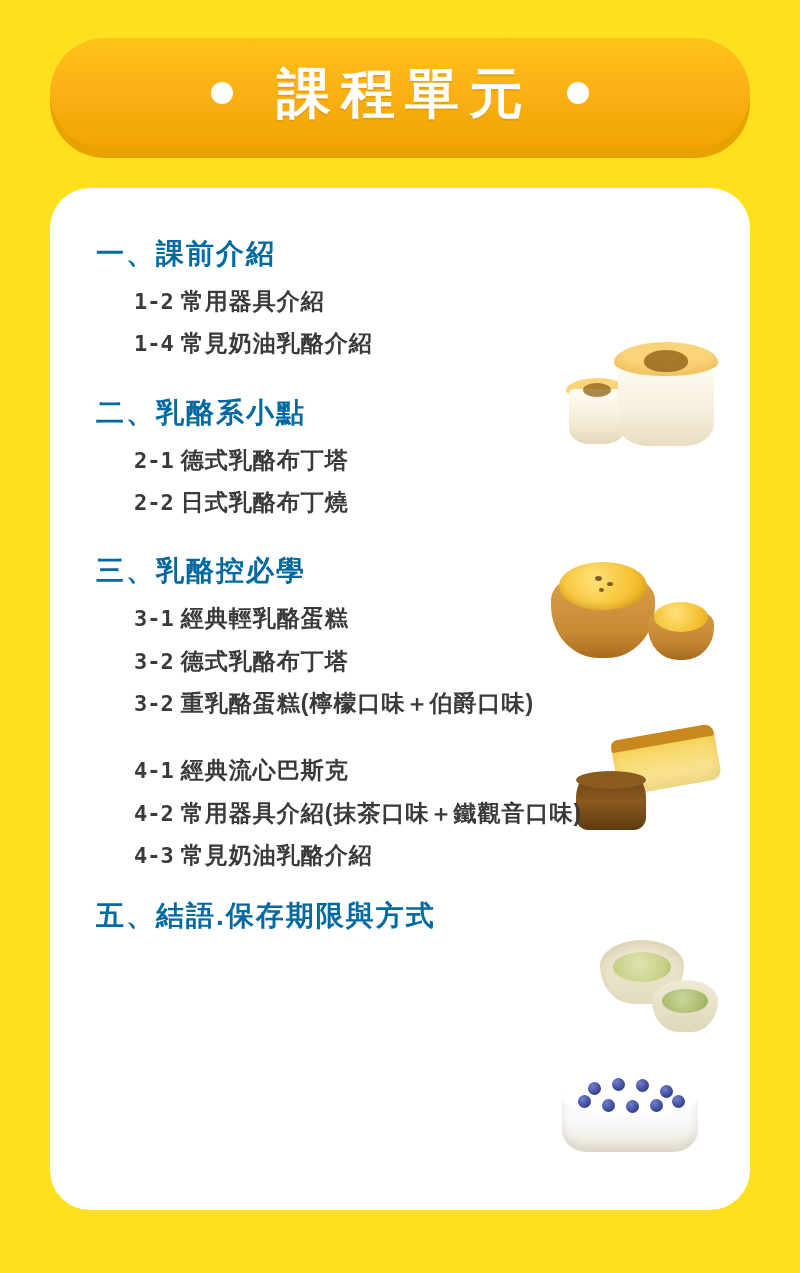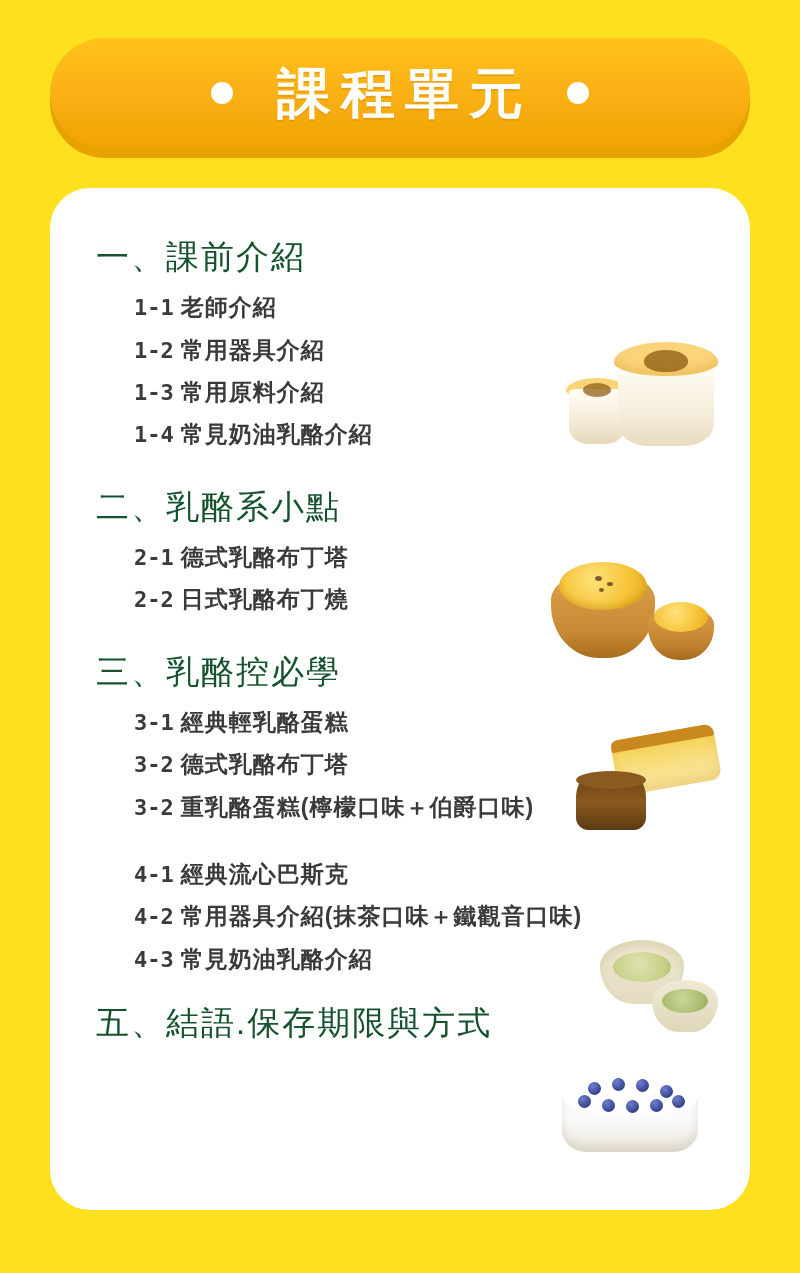--- a/index.html
+++ b/index.html
@@ -92,23 +92,23 @@
 
   .section {
     position: relative;
     margin-bottom: 26px;
   }
   .section:last-child {
     margin-bottom: 0;
   }
 
   .section-title {
-    color: #14532d;
-    font-size: 33px;
-    font-weight: normal;
+    color: #0369a1;
+    font-size: 28px;
+    font-weight: bold;
     letter-spacing: 2px;
     line-height: 1.25;
     margin-bottom: 14px;
     white-space: nowrap;
   }
   .section-title.no-items {
     margin-bottom: 16px;
   }
 
   .lesson {
@@ -342,27 +342,21 @@
         <div class="berry" style="left:16px;top:27px;"></div>
         <div class="berry" style="left:40px;top:31px;"></div>
         <div class="berry" style="left:64px;top:32px;"></div>
         <div class="berry" style="left:88px;top:31px;"></div>
         <div class="berry" style="left:110px;top:27px;"></div>
       </div>
 
       <div class="section">
         <div class="section-title">一、課前介紹</div>
         <div class="lesson">
-          <span class="num">1-1</span><span>老師介紹</span>
-        </div>
-        <div class="lesson">
           <span class="num">1-2</span><span>常用器具介紹</span>
-        </div>
-        <div class="lesson">
-          <span class="num">1-3</span><span>常用原料介紹</span>
         </div>
         <div class="lesson">
           <span class="num">1-4</span><span>常見奶油乳酪介紹</span>
         </div>
       </div>
 
       <div class="gap-sm"></div>
 
       <div class="section">
         <div class="section-title">二、乳酪系小點</div>

